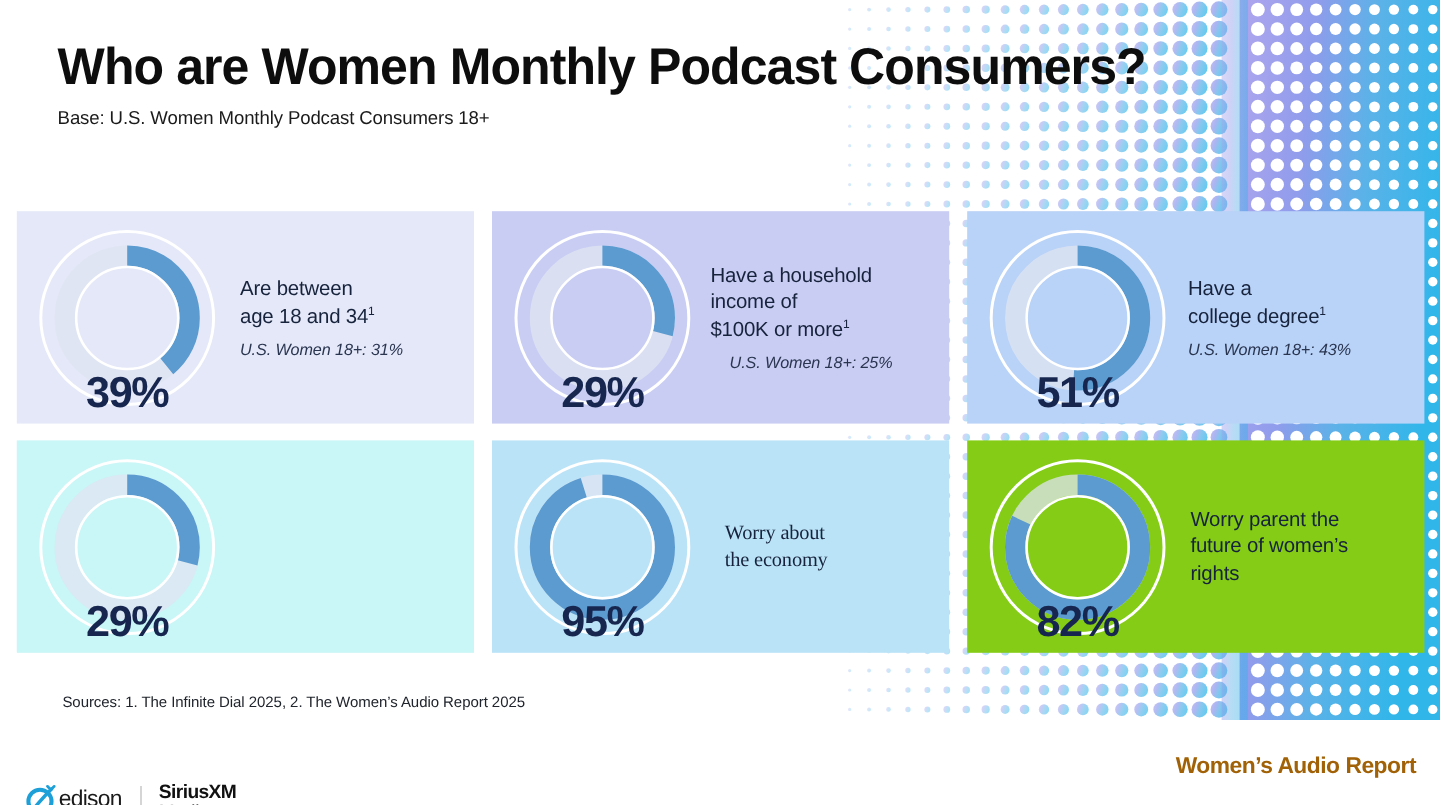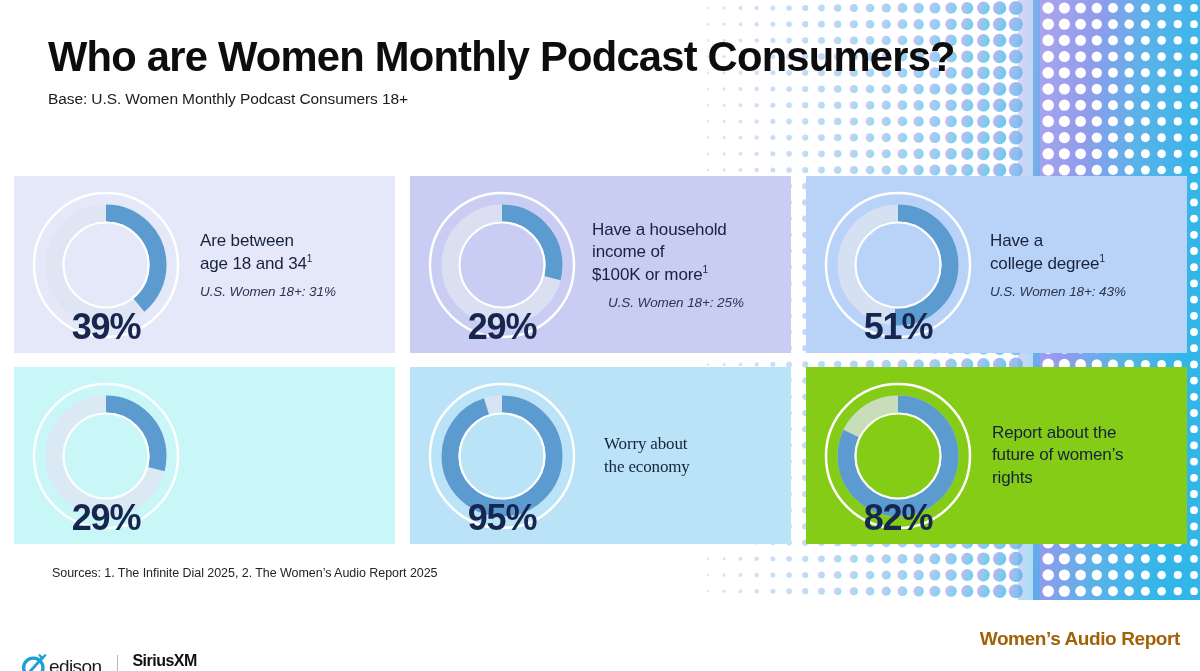--- a/index.html
+++ b/index.html
@@ -100,21 +100,21 @@
   
   .card.c2 .card-text { margin-left:10px; }
   .card.c2 .card-sub  { margin-left:16px; }
   .card.c3 .card-text { margin-left:12px; }
   .card.c5 .card-text { margin-left:22px;font-family:Liberation Serif, serif; }
   .card.c6 .card-text { margin-left:14px; }
 
   
   .sources {
     position:absolute;
-    left:52px; top:566px;
+    left:52px; top:578px;
     z-index:3;
     font-size:12.5px;
     color:#20242c;
     letter-spacing:-0.05px;
   }
 
   
   .footer-left {
     position:absolute;
     left:18px; top:620px;
@@ -1375,21 +1375,21 @@
       <div class="donut-wrap">
         <svg width="160" height="160" viewBox="0 0 160 160">
           <circle cx="80" cy="80" r="72" fill="none" stroke="#ffffff" stroke-width="2.5"></circle>
           <circle cx="80" cy="80" r="52" fill="none" stroke="#dfe4f2" stroke-width="17" opacity="0.75"></circle>
           <circle cx="80" cy="80" r="52" fill="none" stroke="#5b9bd0" stroke-width="17" stroke-dasharray="267.92 326.73" transform="rotate(-90 80 80)"></circle>
           <circle cx="80" cy="80" r="42.5" fill="none" stroke="#ffffff" stroke-width="2.2"></circle>
         </svg>
         <span class="pct">82%</span>
       </div>
       <div class="card-text">
-        <div class="card-label"><span>Report about the</span><br><span>future of women’s</span><br><span>rights</span></div>
+        <div class="card-label"><span>Worry parent the</span><br><span>future of women’s</span><br><span>rights</span></div>
       </div>
     </div>
   </div>
 
 <div class="sources">Sources: 1. The Infinite Dial 2025, 2. The Women’s Audio Report 2025</div>
 
 <div class="footer-left">
   <svg class="edison-mark" viewBox="0 0 60 60">
     <circle cx="27" cy="26" r="17" fill="none" stroke="#1d9fd8" stroke-width="6"></circle>
     <path d="M44 8 C34 18, 20 34, 10 46" stroke="#1d9fd8" stroke-width="5" fill="none" stroke-linecap="round"></path>

